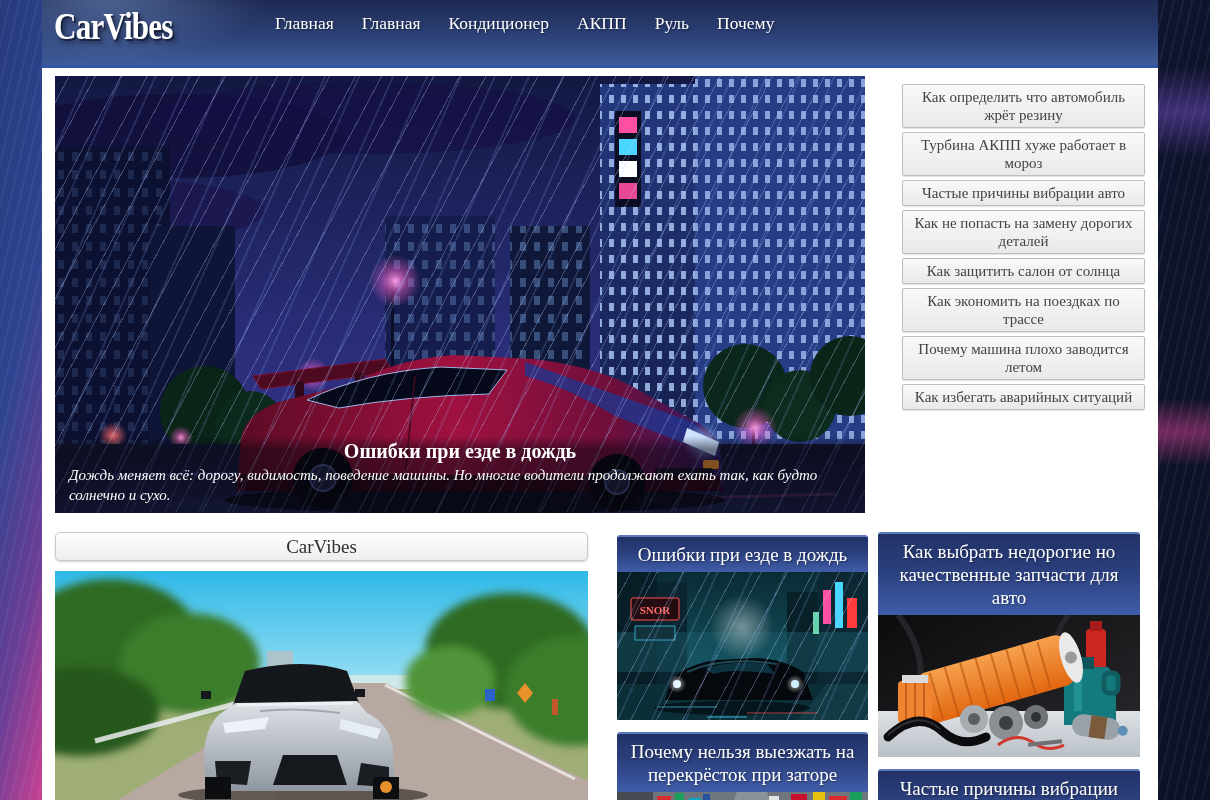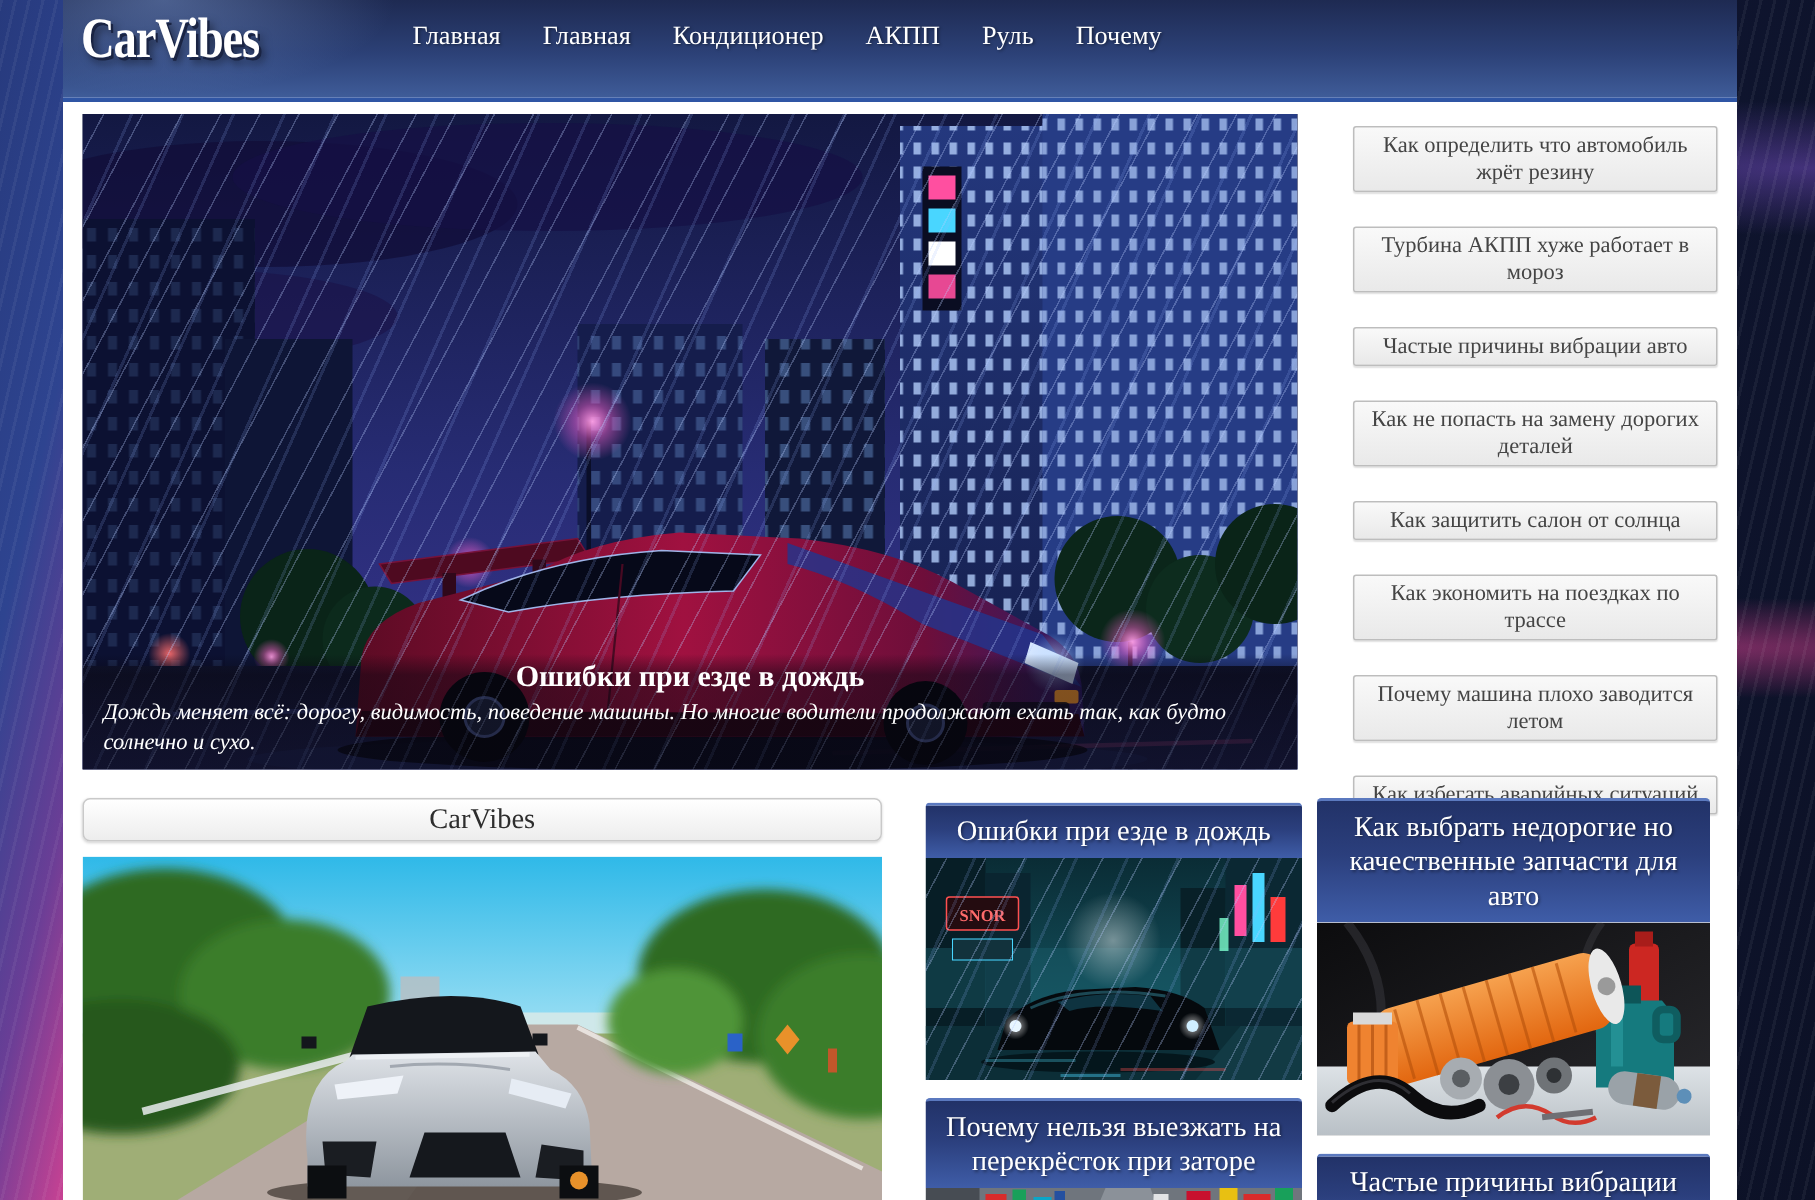--- a/index.html
+++ b/index.html
@@ -62,21 +62,21 @@
   .hero-caption{
     position:absolute;left:0;right:0;bottom:0;padding:4px 14px 8px;
     background:linear-gradient(rgba(8,6,16,0), rgba(8,6,16,.5) 18%, rgba(8,6,16,.55));
     color:#fff;
   }
   .hero-title{font-size:20px;font-weight:bold;text-align:center;margin-bottom:3px;}
   .hero-subtitle{font-size:15px;font-style:italic;line-height:1.3;}
   
   .sidebar{position:absolute;left:860px;top:84px;width:243px;}
   .side-btn{
-    display:block;box-sizing:border-box;width:100%;margin-bottom:23px;
+    display:block;box-sizing:border-box;width:100%;margin-bottom:4px;
     background:linear-gradient(#f9f9f9,#e9e9e9);
     border:1px solid #bdbdbd;border-radius:2px;
     color:#444;font-size:15px;line-height:18px;text-align:center;
     padding:3px 4px;cursor:pointer;text-decoration:none;
     box-shadow:0 1px 1px rgba(0,0,0,.12);
   }
   
   .below-left{position:absolute;left:13px;top:532px;width:533px;}
   .section-bar{
     height:27px;border:1px solid #c9c9c9;border-radius:5px;

